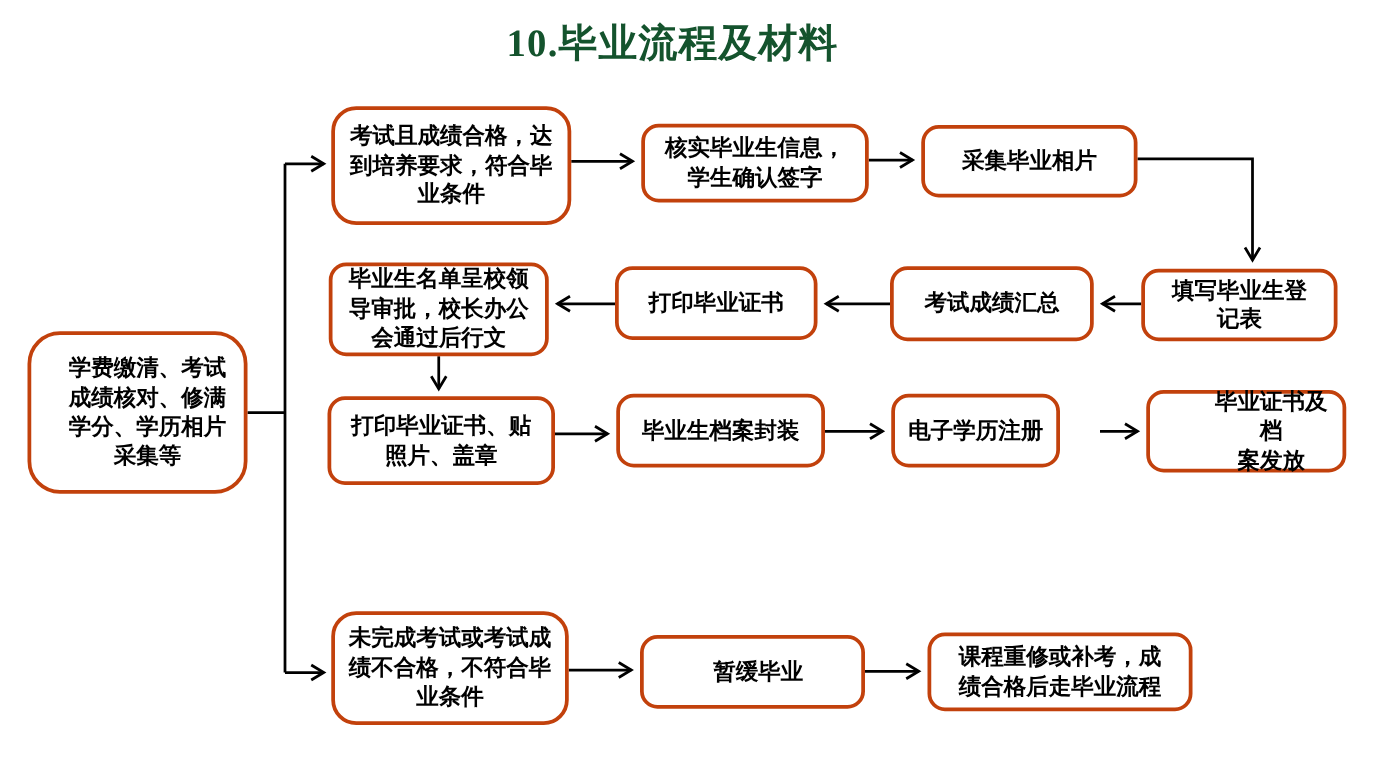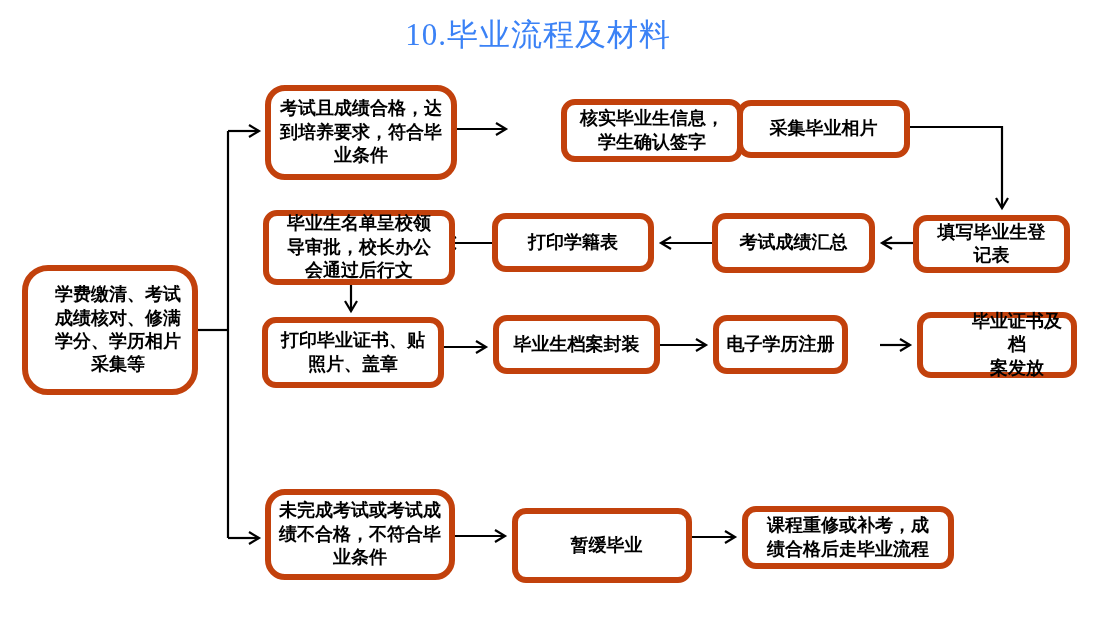--- a/index.html
+++ b/index.html
@@ -11,28 +11,28 @@
     overflow: hidden;
     color: #000;
   }
   .title {
     position: absolute;
     top: 14px;
     left: 0;
     width: 1076px;
     text-align: center;
     font-family: "Liberation Serif", serif;
-    font-weight: normal;
+    font-weight: bold;
     font-size: 31px;
     letter-spacing: 1px;
-    color: #3b82f6;
+    color: #14532d;
   }
   .node {
     position: absolute;
-    border: 6px solid #c2410c;
+    border: 3px solid #c2410c;
     border-radius: 14px;
     background: #fff;
     display: flex;
     align-items: center;
     justify-content: center;
     text-align: center;
     font-weight: bold;
     font-size: 18px;
     line-height: 1.3;
     color: #000;
@@ -83,43 +83,43 @@
 学分、学历相片
 采集等</span>
 </div>
 
 <div class="node" style="left:265px; top:85px; width:192px; height:95px; border-radius:20px;">
   <span class="lbl">考试且成绩合格，达
 到培养要求，符合毕
 业条件</span>
 </div>
 
-<div class="node" style="left:513px; top:99px; width:182px; height:63px;margin-left:48px;">
+<div class="node" style="left:513px; top:99px; width:182px; height:63px;">
   <span class="lbl">核实毕业生信息，
 学生确认签字</span>
 </div>
 
 <div class="node" style="left:737px; top:100px; width:173px; height:58px;">
   <span class="lbl">采集毕业相片</span>
 </div>
 
 <div class="node" style="left:913px; top:215px; width:157px; height:58px;">
   <span class="lbl">填写毕业生登
 记表</span>
 </div>
 
 <div class="node" style="left:712px; top:213px; width:163px; height:60px;">
   <span class="lbl">考试成绩汇总</span>
 </div>
 
 <div class="node" style="left:492px; top:213px; width:162px; height:59px;">
-  <span class="lbl">打印学籍表</span>
+  <span class="lbl">打印毕业证书</span>
 </div>
 
-<div class="node" style="left:263px; top:210px; width:192px; height:75px;">
+<div class="node" style="left:263px; top:210px; width:176px; height:75px;">
   <span class="lbl">毕业生名单呈校领
 导审批，校长办公
 会通过后行文</span>
 </div>
 
 <div class="node" style="left:262px; top:317px; width:182px; height:71px;">
   <span class="lbl">打印毕业证书、贴
 照片、盖章</span>
 </div>
 
@@ -135,20 +135,20 @@
   <span class="lbl">毕业证书及档
 案发放</span>
 </div>
 
 <div class="node" style="left:265px; top:489px; width:190px; height:91px; border-radius:20px;">
   <span class="lbl">未完成考试或考试成
 绩不合格，不符合毕
 业条件</span>
 </div>
 
-<div class="node" style="left:512px; top:508px; width:180px; height:75px;padding-left:13px;">
+<div class="node" style="left:512px; top:508px; width:180px; height:59px;padding-left:13px;">
   <span class="lbl">暂缓毕业</span>
 </div>
 
 <div class="node" style="left:742px; top:506px; width:212px; height:63px;">
   <span class="lbl">课程重修或补考，成
 绩合格后走毕业流程</span>
 </div>
 
 </body></html>

